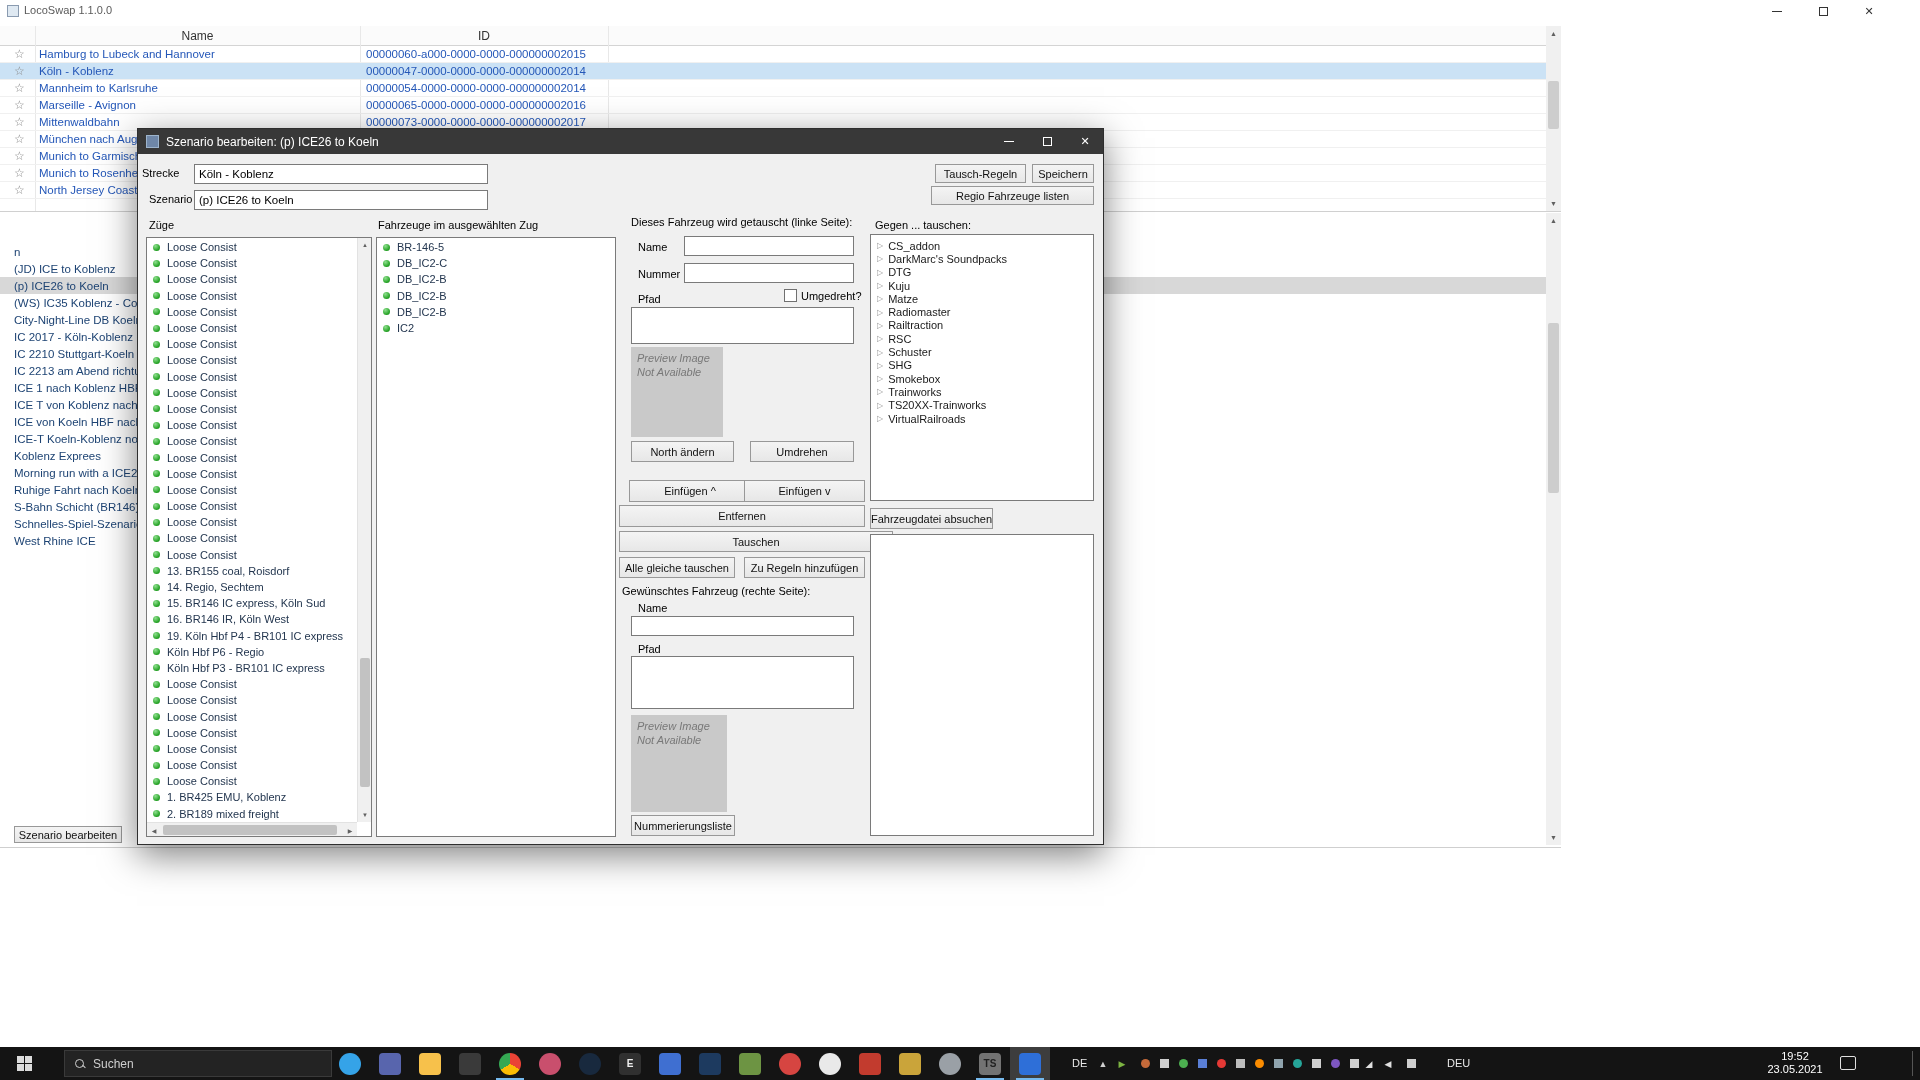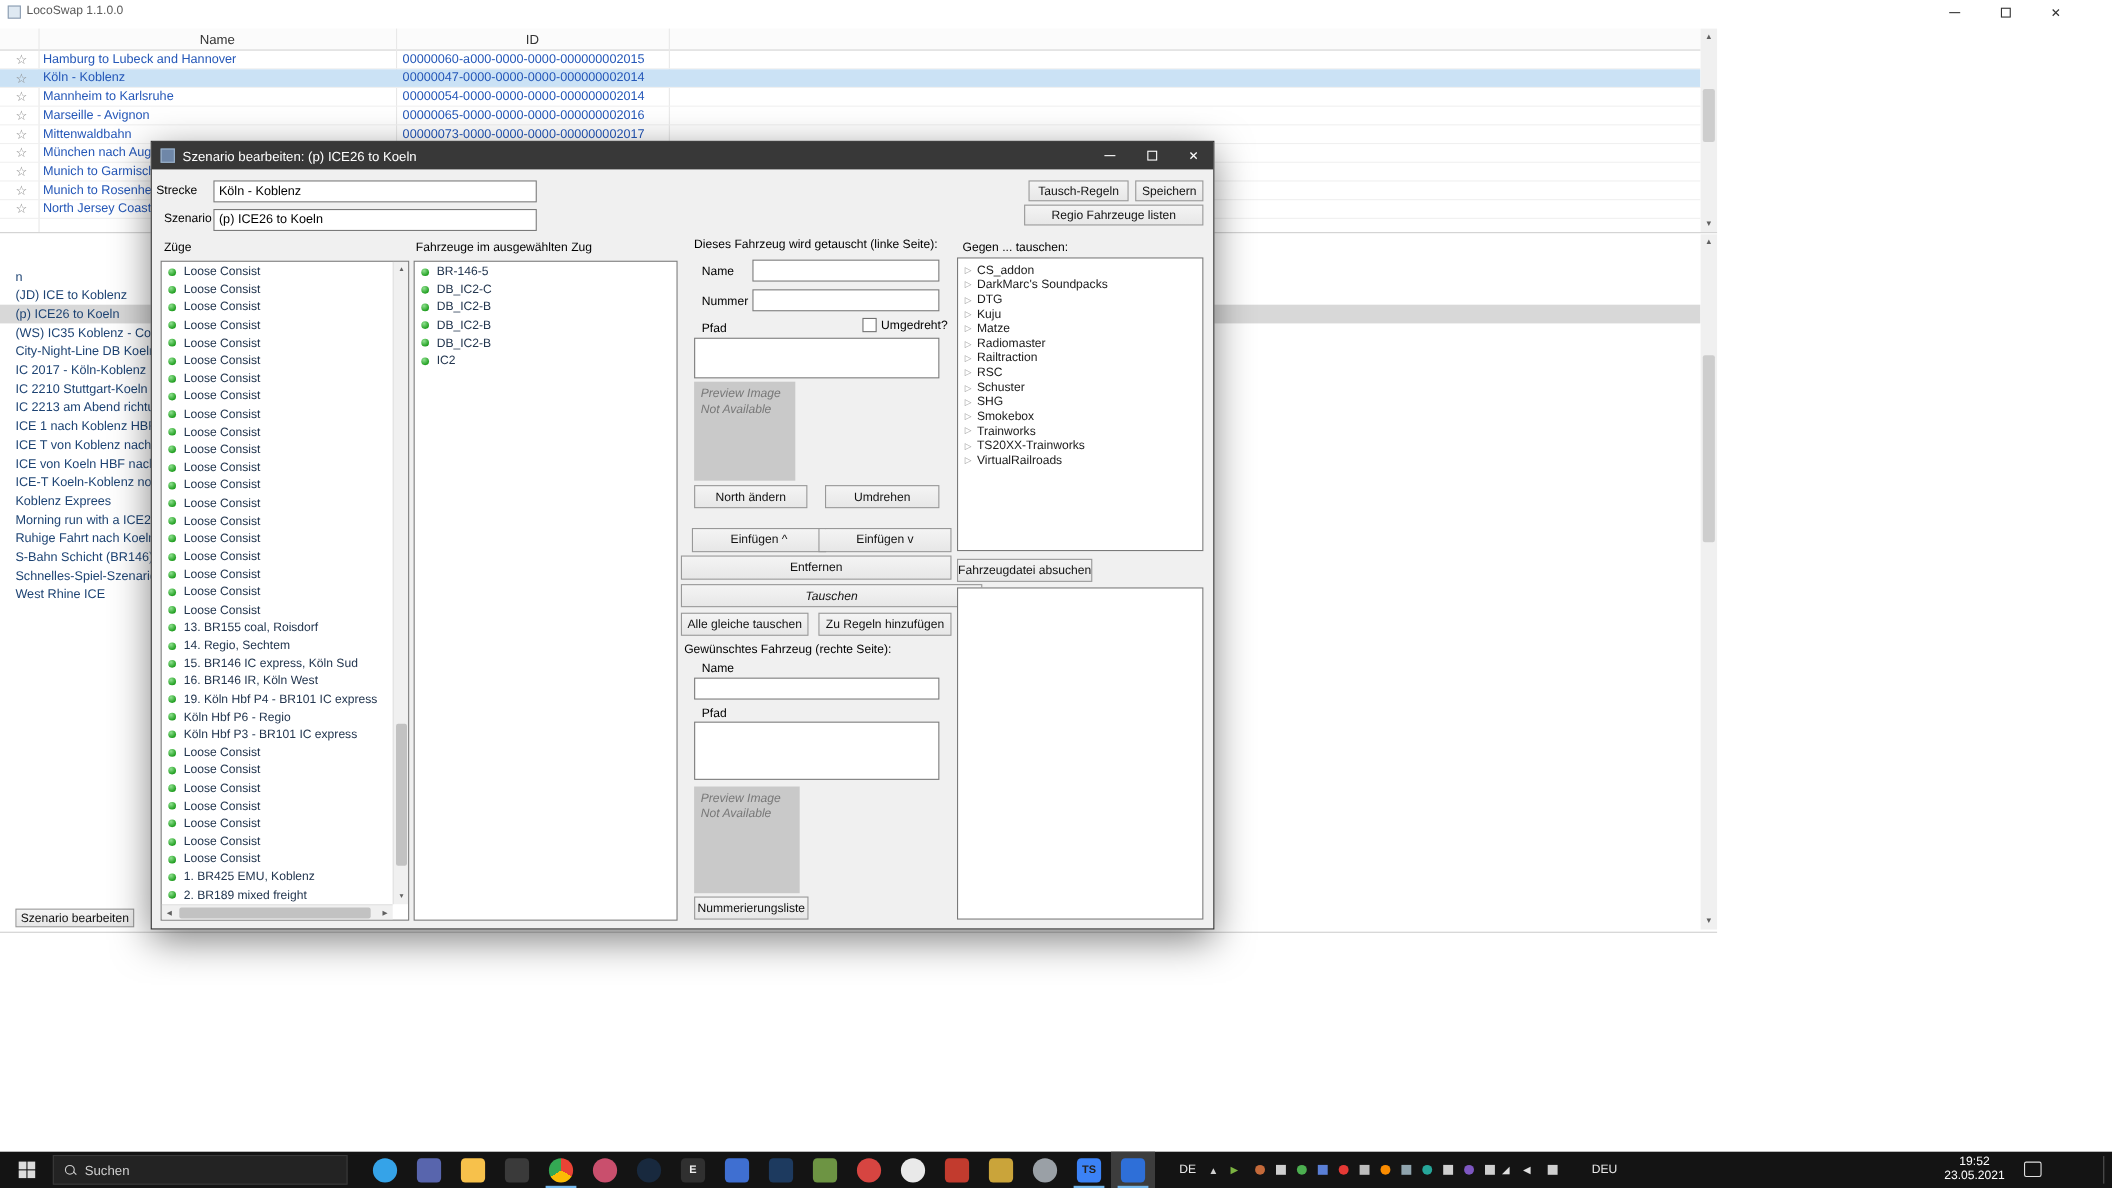--- a/index.html
+++ b/index.html
@@ -73,21 +73,21 @@
   .checkbox { width:13px; height:13px; background:#fff; border:1px solid #707070; display:inline-block; }
 
   .tree-row { height:13.3px; display:flex; align-items:center; font-size:11px; color:#1a1a1a; padding-left:6px; white-space:nowrap; }
   .tree-arrow { color:#9a9a9a; font-size:8px; margin-right:5px; }
 
   
   .taskbar { left:0; top:1047px; width:1920px; height:33px; background:#141414; }
   .tb-start { left:0; top:0; width:48px; height:33px; display:flex; align-items:center; justify-content:center; }
   .win-logo { display:grid; grid-template-columns:7px 7px; grid-template-rows:7px 7px; gap:1px; }
   .win-logo span { background:#dcdcdc; }
-  .tb-search { left:48px; top:3px; width:268px; height:27px; background:#232323; border:1px solid #3a3a3a;
+  .tb-search { left:64px; top:3px; width:268px; height:27px; background:#232323; border:1px solid #3a3a3a;
                display:flex; align-items:center; color:#cfcfcf; font-size:12px; }
   .mag { position:relative; width:10px; height:10px; margin:0 8px 0 10px; }
   .mag::before { content:""; position:absolute; left:0; top:0; width:7px; height:7px; border:1.5px solid #cfcfcf; border-radius:50%; }
   .mag::after  { content:""; position:absolute; left:7px; top:7px; width:4px; border-top:1.5px solid #cfcfcf; transform:rotate(45deg); }
   .app-cell { position:absolute; top:0; width:40px; height:33px; display:flex; align-items:center; justify-content:center; }
   .app-cell.selected { background:#3d3d3d; }
   .app-cell.running::after { content:""; position:absolute; left:6px; right:6px; bottom:0; height:2px; background:#76b9ed; }
   .app-glyph { width:22px; height:22px; display:flex; align-items:center; justify-content:center;
                font-size:10px; font-weight:bold; border-radius:4px; }
   .tray-cell { position:absolute; top:0; width:19px; height:33px; display:flex; align-items:center; justify-content:center; }
@@ -501,21 +501,21 @@
     <span class="abs checkbox" style="left:646px; top:160px;"></span>
     <span class="abs lbl" style="left:663px; top:161px;">Umgedreht?</span>
     <textarea class="abs tbx" style="left: 493px; top: 178px; width: 223px; height: 37px; resize: none;"></textarea>
     <div class="abs preview" style="left:493px; top:218px; width:92px; height:90px;">Preview Image Not Available</div>
     <button class="abs btn" style="left:493px; top:312px; width:103px; height:21px;">North ändern</button>
     <button class="abs btn" style="left:612px; top:312px; width:104px; height:21px;">Umdrehen</button>
 
     <button class="abs btn" style="left:491px; top:351px; width:122px; height:22px;">Einfügen ^</button>
     <button class="abs btn" style="left:606px; top:351px; width:121px; height:22px;">Einfügen v</button>
     <button class="abs btn" style="left:481px; top:376px; width:246px; height:22px;">Entfernen</button>
-    <button class="abs btn" style="left:481px; top:402px; width:274px; height:21px;font-style:italic;">Tauschen</button>
+    <button class="abs btn" style="left:481px; top:402px; width:274px; height:21px;">Tauschen</button>
     <button class="abs btn" style="left:481px; top:428px; width:116px; height:21px;">Alle gleiche tauschen</button>
     <button class="abs btn" style="left:606px; top:428px; width:121px; height:21px;">Zu Regeln hinzufügen</button>
 
     <span class="abs lbl" style="left:484px; top:456px;text-align:center;">Gewünschtes Fahrzeug (rechte Seite):</span>
     <span class="abs lbl" style="left:500px; top:473px;">Name</span>
     <input class="abs tbx" style="left: 493px; top: 487px; width: 223px; height: 20px;" value="">
     <span class="abs lbl" style="left:500px; top:514px;">Pfad</span>
     <textarea class="abs tbx" style="left: 493px; top: 527px; width: 223px; height: 53px; resize: none;"></textarea>
     <div class="abs preview" style="left:493px; top:586px; width:96px; height:97px;">Preview Image Not Available</div>
     <button class="abs btn" style="left:493px; top:686px; width:104px; height:21px;">Nummerierungsliste</button>
@@ -671,21 +671,21 @@
 
         <div class="app-cell" style="left: 560px;">
           <span class="app-glyph" style="background: rgb(202, 164, 58);"></span>
         </div>
 
         <div class="app-cell" style="left: 600px;">
           <span class="app-glyph" style="background: rgb(154, 160, 166); border-radius: 50%;"></span>
         </div>
 
         <div class="app-cell running" style="left: 640px;">
-          <span class="app-glyph" style="background: #3b82f6; color: rgb(34, 34, 34);">TS</span>
+          <span class="app-glyph" style="background: #737373; color: rgb(34, 34, 34);">TS</span>
         </div>
 
         <div class="app-cell selected running" style="left: 680px;">
           <span class="app-glyph" style="background: rgb(46, 111, 216);"></span>
         </div>
       </div>
 
     <span class="abs tb-text" style="left:1072px; top:10px;">DE</span>
 
     <div class="abs" style="left:1098px; top:0; width:340px; height:33px;">

